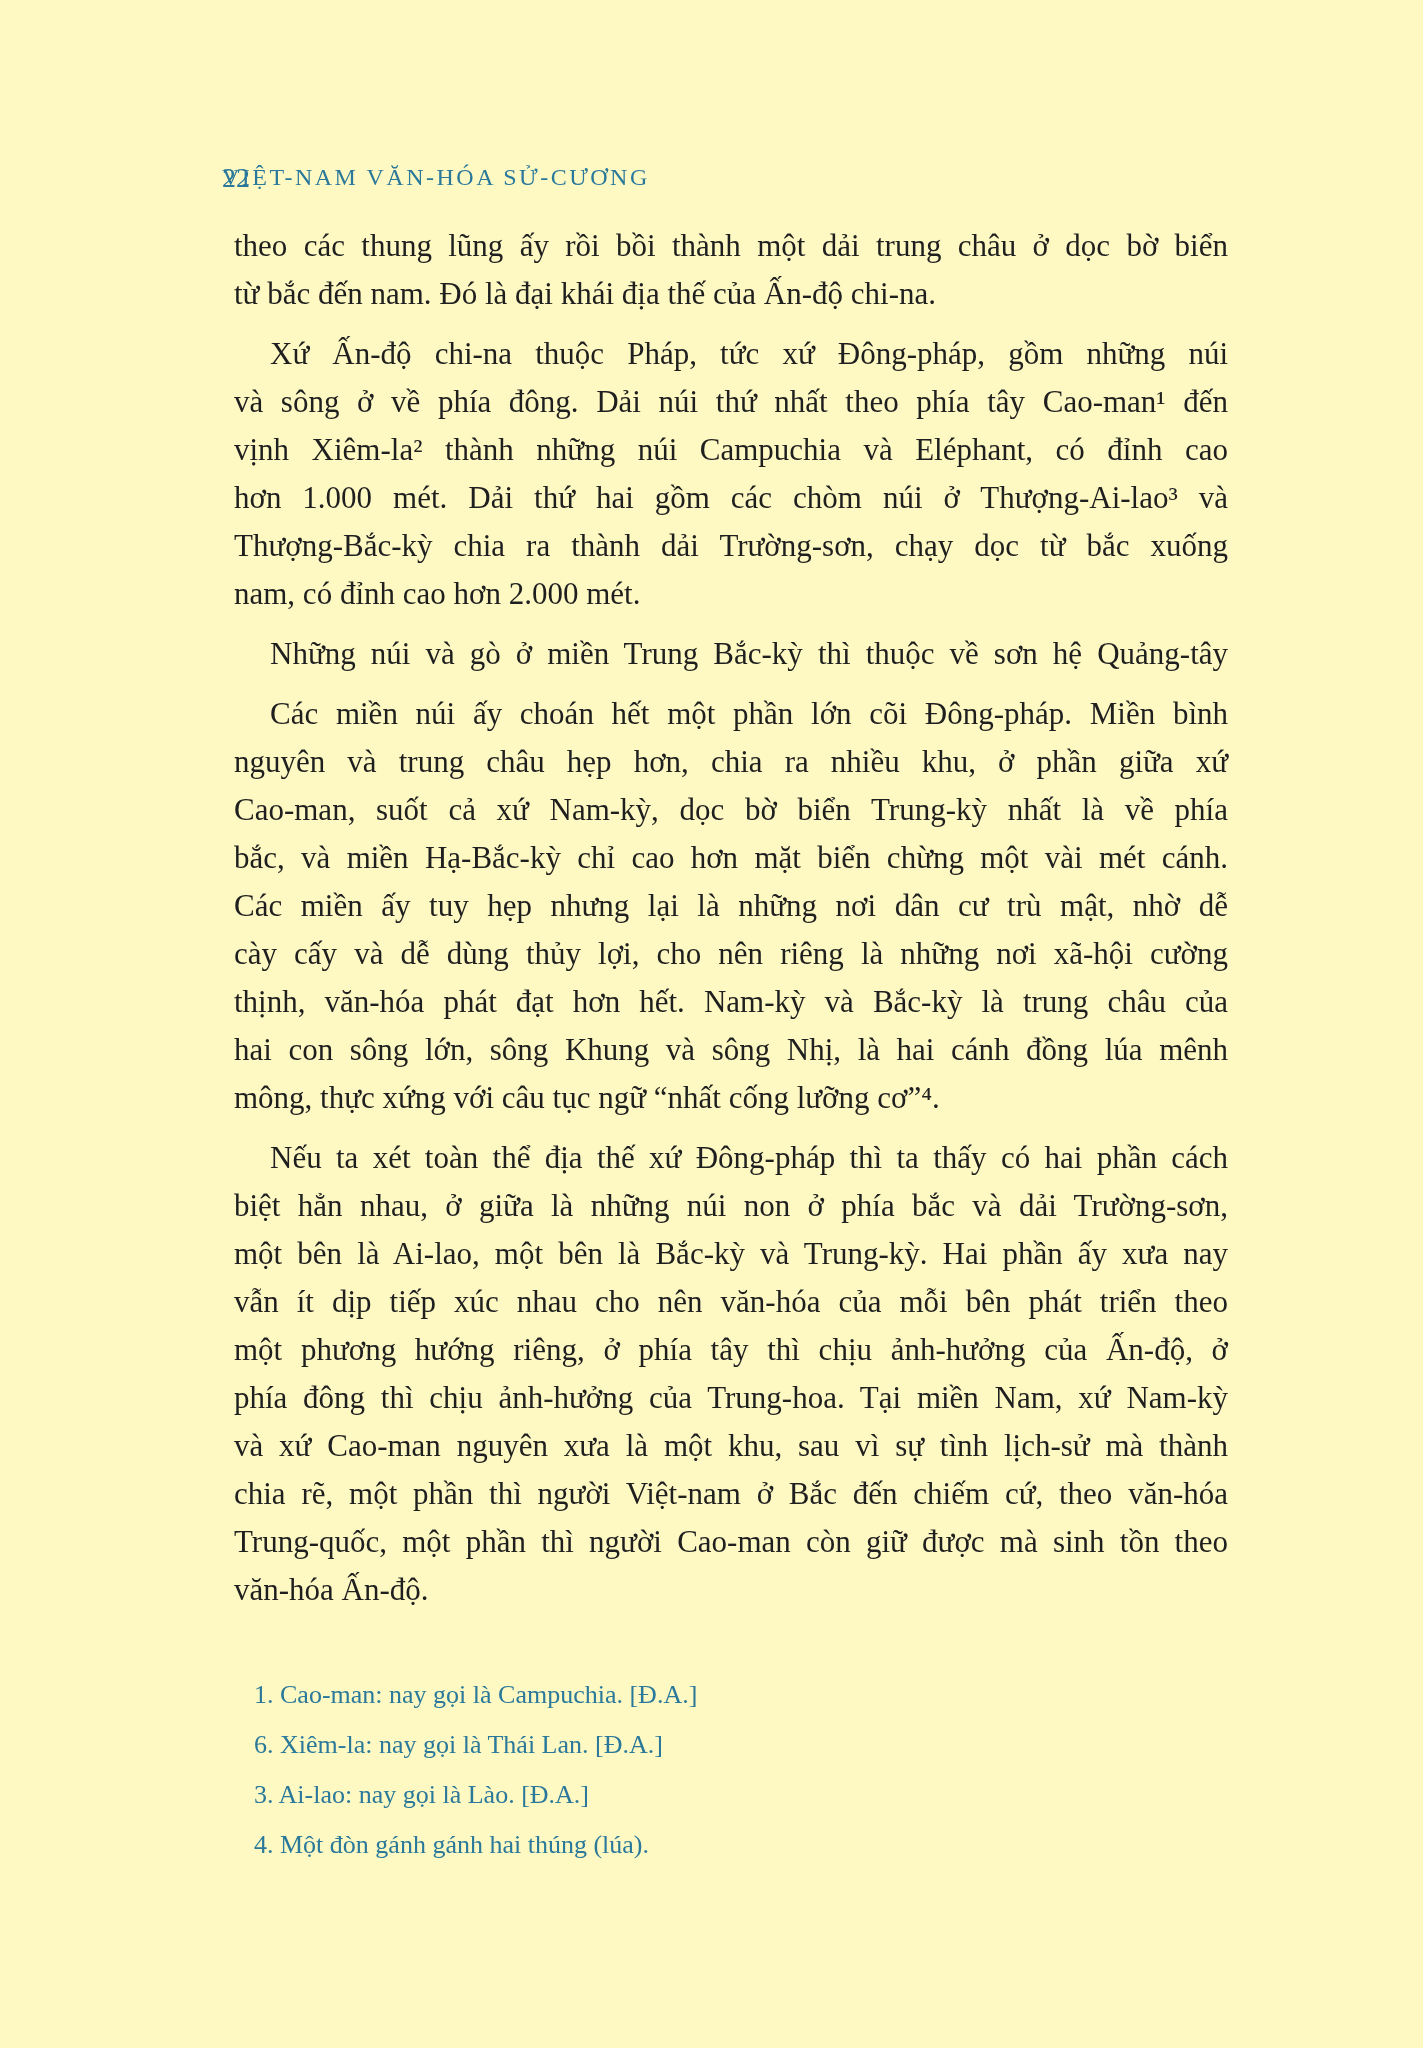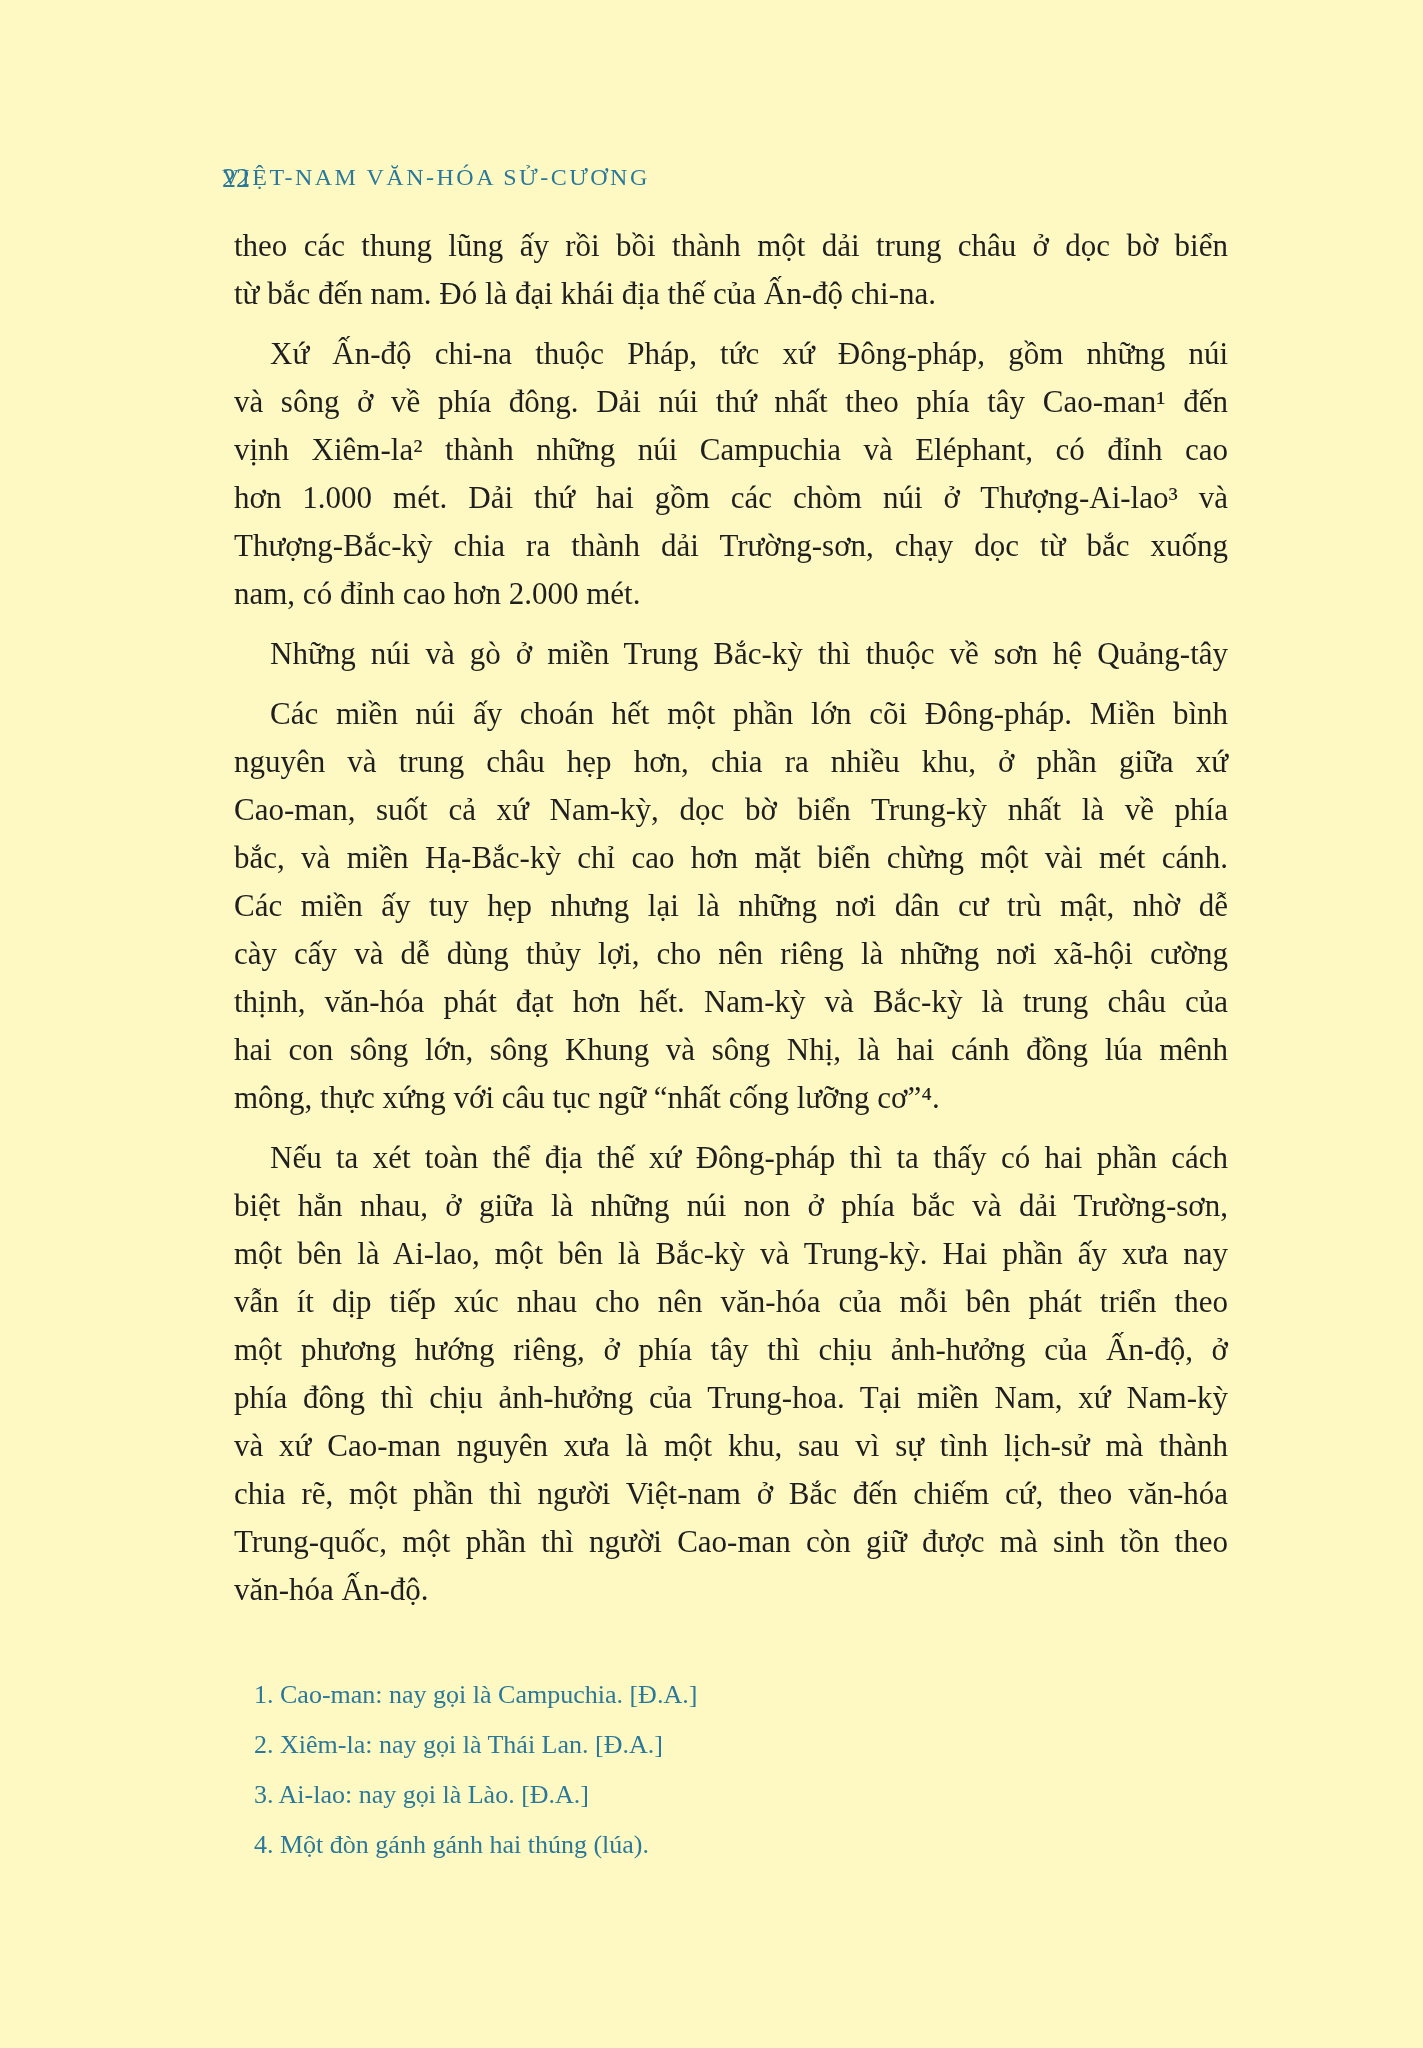--- a/index.html
+++ b/index.html
@@ -105,18 +105,18 @@
           <div class="line">phía đông thì chịu ảnh-hưởng của Trung-hoa. Tại miền Nam, xứ Nam-kỳ</div>
           <div class="line">và xứ Cao-man nguyên xưa là một khu, sau vì sự tình lịch-sử mà thành</div>
           <div class="line">chia rẽ, một phần thì người Việt-nam ở Bắc đến chiếm cứ, theo văn-hóa</div>
           <div class="line">Trung-quốc, một phần thì người Cao-man còn giữ được mà sinh tồn theo</div>
           <div class="line last">văn-hóa Ấn-độ.</div>
         </div>
       </div>
 
     <div class="footnotes" id="footnotes">
         <div class="footnote">1. Cao-man: nay gọi là Campuchia. [Đ.A.]</div>
-        <div class="footnote">2. Xiêm-la: nay gọi là Thái Lan. [Đ.A.]</div>
+        <div class="footnote">6. Xiêm-la: nay gọi là Thái Lan. [Đ.A.]</div>
         <div class="footnote">3. Ai-lao: nay gọi là Lào. [Đ.A.]</div>
         <div class="footnote">4. Một đòn gánh gánh hai thúng (lúa).</div>
       </div>
   </div>
 </div>
 
 </body></html>

